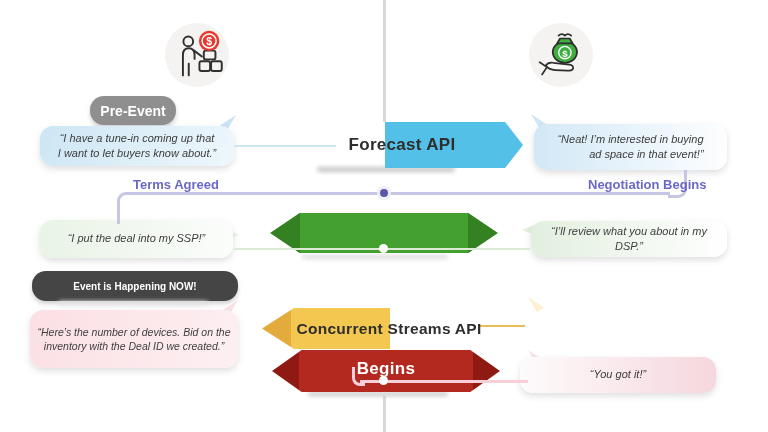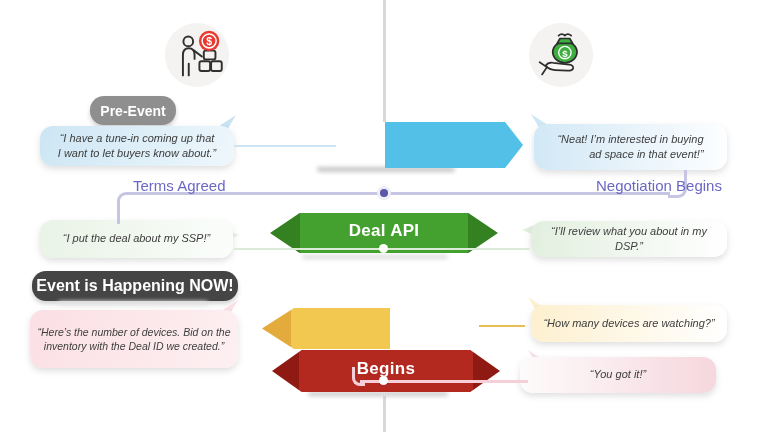--- a/index.html
+++ b/index.html
@@ -11,21 +11,21 @@
   .vline.top{top:0;height:122px;}
   .vline.bottom{top:396px;height:36px;}
 
   
   .actor{position:absolute;width:66px;height:66px;}
 
   
   .badge{position:absolute;display:flex;align-items:center;justify-content:center;
          color:#fff;font-weight:bold;border-radius:14px;box-shadow:0 3px 4px rgba(110,110,110,.3);}
   .badge.pre{left:90px;top:96px;width:86px;height:29px;background:#8f8f8f;font-size:14px;}
-  .badge.now{left:32px;top:271px;width:206px;height:30px;background:#454545;font-size:16px;}
+  .badge.now{left:32px;top:271px;width:206px;height:30px;background:#454545;font-size:10px;}
 
   
   .bubble{position:absolute;display:flex;align-items:center;justify-content:center;text-align:center;
           border-radius:13px;font-style:italic;font-size:11px;line-height:1.38;color:#3d3d3d;
           white-space:pre-line;box-shadow:0 3px 6px rgba(110,110,110,.22);z-index:4;padding:2px 6px;box-sizing:border-box;}
   .b1{left:40px;top:126px;width:194px;height:40px;background:linear-gradient(115deg,#cde6f4,#eef7fc);}
   .b2{left:534px;top:124px;width:193px;height:46px;background:linear-gradient(90deg,#d2e8f6,#fdfeff);text-align:right;}
   .b3{left:40px;top:220px;width:193px;height:38px;background:linear-gradient(90deg,#e9f3e6,#fbfdfb);}
   .b4{left:531px;top:221px;width:196px;height:36px;background:linear-gradient(90deg,#e2efdf,#ffffff);}
   .b5{left:30px;top:310px;width:208px;height:58px;background:linear-gradient(115deg,#fbdfe4,#fdf0f2);font-size:10.5px;}
@@ -77,23 +77,23 @@
     border-left:3px solid #c6c5e3;border-top:3px solid #c6c5e3;border-top-left-radius:9px;}
   .c-purple-right{left:668px;top:170px;width:16px;height:25px;
     border-right:3px solid #c6c5e3;border-bottom:3px solid #c6c5e3;border-bottom-right-radius:9px;}
   .l-deal{left:234px;top:248px;width:296px;border-top-width:2px;border-top-color:#dcead8;}
   .l-streams{left:479px;top:325px;width:46px;border-top-width:2px;border-top-color:#e9bd55;}
   .l-pink{left:360px;top:380px;width:168px;border-top-width:3px;border-top-color:#f6cfd8;}
   .c-pink-left{left:352px;top:367px;width:10px;height:16px;
     border-left:3px solid #f6cfd8;border-bottom:3px solid #f6cfd8;border-bottom-left-radius:8px;}
 
   
-  .flowlab{position:absolute;font-size:15px;font-weight:normal;color:#6b68c5;z-index:6;}
+  .flowlab{position:absolute;font-size:13px;font-weight:bold;color:#6b68c5;z-index:6;}
   .fl-terms{left:133px;top:177px;}
-  .fl-nego{left:588px;top:177px;margin-left:8px;}
+  .fl-nego{left:588px;top:177px;}
 
   
   .wdot{position:absolute;width:9px;height:9px;border-radius:50%;background:#fff;z-index:7;}
   .dot-outer{position:absolute;left:377px;top:186px;width:14px;height:14px;border-radius:50%;
              background:#efeef6;z-index:7;}
   .dot-inner{position:absolute;left:380px;top:189px;width:8px;height:8px;border-radius:50%;
              background:#5a58a8;z-index:8;}
 </style>
 </head>
 <body>
@@ -147,35 +147,35 @@
   <div class="tail e" style="left:226px;top:228px;background:#e9f3e6;width:13px;height:14px;"></div>
   <div class="tail w" style="left:522px;top:223px;background:#e2efdf;width:13px;height:14px;"></div>
   <div class="tail ne" style="left:222px;top:300px;background:#fadfe4;"></div>
   <div class="tail nw" style="left:528px;top:297px;background:#fdf0d0;"></div>
   <div class="tail nw" style="left:528px;top:350px;background:#f7e3e8;"></div>
 
   <div class="bubble b1">“I have a tune-in coming up that
 I want to let buyers know about.”</div>
   <div class="bubble b2">“Neat! I’m interested in buying
 ad space in that event!”</div>
-  <div class="bubble b3">“I put the deal about my SSP!”</div>
+  <div class="bubble b3">“I put the deal into my SSP!”</div>
   <div class="bubble b4">“I’ll review what you about in my DSP.”</div>
   <div class="bubble b5">“Here’s the number of devices. Bid on the
 inventory with the Deal ID we created.”</div>
-  <div class="bubble b6">“How many devices are watching?”</div>
   <div class="bubble b7">“You got it!”</div>
 
   <div class="shadowbar sh-blue"></div>
   <div class="shape arrow-right"></div>
+  <div class="api-label dark lab-forecast">Forecast API</div>
 
   <div class="shadowbar sh-green"></div>
   <div class="shape hex-green"></div>
-  <div class="api-label light lab-deal">Deal API</div>
 
   <div class="shape arrow-left"></div>
+  <div class="api-label dark lab-streams">Concurrent Streams API</div>
 
   <div class="shadowbar sh-red"></div>
   <div class="shape hex-red"></div>
   <div class="api-label light lab-openrtb">Begins</div>
 
   <div class="hline l-forecast"></div>
 
   <div class="corner c-purple-left"></div>
   <div class="hline l-purple"></div>
   <div class="corner c-purple-right"></div>

